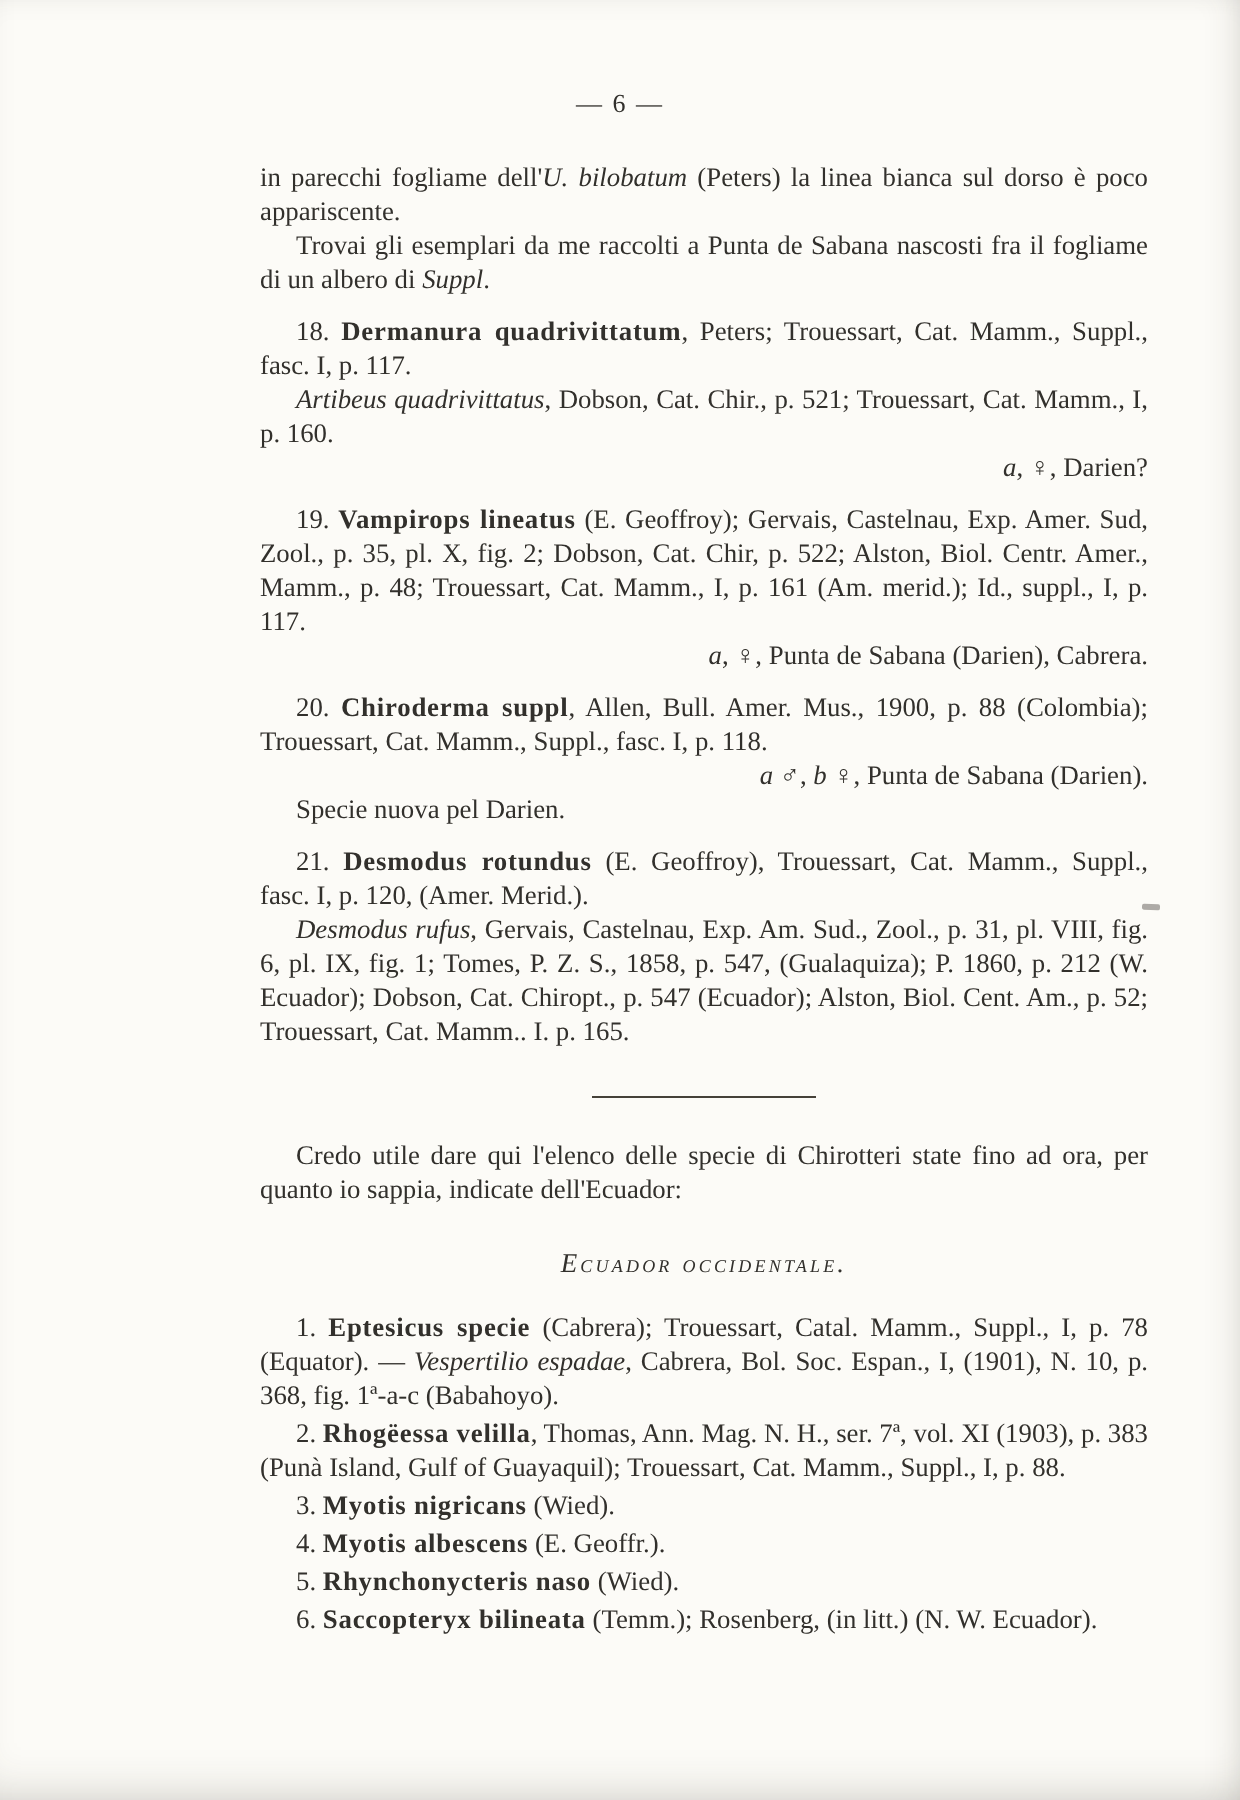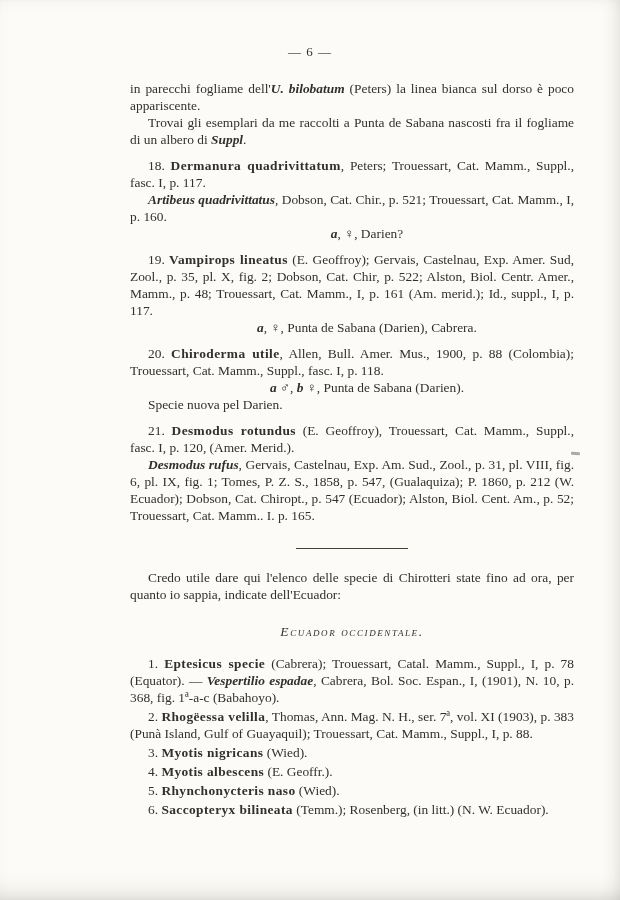--- a/index.html
+++ b/index.html
@@ -8,24 +8,24 @@
     background:#fcfbf7;color:#32302c;overflow:hidden;
     font-family:"Liberation Serif","DejaVu Serif",serif;
     box-shadow:inset -14px 0 20px -16px rgba(60,55,45,.20),
                inset 0 -18px 24px -18px rgba(60,55,45,.25),
                inset 0 10px 16px -14px rgba(60,55,45,.10);
   }
   .pageno{padding-top:44px;text-align:center;font-size:13px;letter-spacing:1px;}
   .text{margin:20px 46px 0 130px;font-size:13.4px;line-height:1.27;}
   .p{margin:0;text-align:justify;text-indent:18px;}
   .noindent{text-indent:0;}
-  .sub{text-indent:30px;text-align:center;}
+  .sub{text-indent:30px;text-align:right;}
   .entry{margin-top:9px;}
   .item{margin-top:2px;}
-  .it{font-style:italic;font-weight:bold;}
+  .it{font-style:italic;}
   .b{font-weight:bold;letter-spacing:.4px;}
   .sep{width:112px;border:0;border-top:1.5px solid #454139;margin:24px auto 20px;}
   .sect{text-align:center;font-variant:small-caps;letter-spacing:1.6px;
         margin:20px 0 14px;font-size:13.5px;text-indent:0;font-style:italic;}
   .mark{position:absolute;right:40px;top:452px;width:9px;height:3px;
         background:rgba(45,40,33,.38);border-radius:1px;transform:rotate(3deg);}
 </style>
 </head>
 <body>
 
@@ -42,21 +42,21 @@
     <p class="p entry"><span>18. </span><span class="b">Dermanura quadrivittatum</span><span>, Peters; Trouessart, Cat. Mamm., Suppl., fasc. I, p. 117.</span></p>
 
     <p class="p"><span class="it">Artibeus quadrivittatus</span><span>, Dobson, Cat. Chir., p. 521; Trouessart, Cat. Mamm., I, p. 160.</span></p>
 
     <p class="p sub"><span class="it">a</span><span>, ♀, Darien?</span></p>
 
     <p class="p entry"><span>19. </span><span class="b">Vampirops lineatus</span><span> (E. Geoffroy); Gervais, Castelnau, Exp. Amer. Sud, Zool., p. 35, pl. X, fig. 2; Dobson, Cat. Chir, p. 522; Alston, Biol. Centr. Amer., Mamm., p. 48; Trouessart, Cat. Mamm., I, p. 161 (Am. merid.); Id., suppl., I, p. 117.</span></p>
 
     <p class="p sub"><span class="it">a</span><span>, ♀, Punta de Sabana (Darien), Cabrera.</span></p>
 
-    <p class="p entry"><span>20. </span><span class="b">Chiroderma utile</span><span>, Allen, Bull. Amer. Mus., 1900, p. 88 (Colombia); Trouessart, Cat. Mamm., Suppl., fasc. I, p. 118.</span></p>
+    <p class="p entry"><span>20. </span><span class="b">Chiroderma suppl</span><span>, Allen, Bull. Amer. Mus., 1900, p. 88 (Colombia); Trouessart, Cat. Mamm., Suppl., fasc. I, p. 118.</span></p>
 
     <p class="p sub"><span class="it">a</span><span> ♂, </span><span class="it">b</span><span> ♀, Punta de Sabana (Darien).</span></p>
 
     <p class="p"><span>Specie nuova pel Darien.</span></p>
 
     <p class="p entry"><span>21. </span><span class="b">Desmodus rotundus</span><span> (E. Geoffroy), Trouessart, Cat. Mamm., Suppl., fasc. I, p. 120, (Amer. Merid.).</span></p>
 
     <p class="p"><span class="it">Desmodus rufus</span><span>, Gervais, Castelnau, Exp. Am. Sud., Zool., p. 31, pl. VIII, fig. 6, pl. IX, fig. 1; Tomes, P. Z. S., 1858, p. 547, (Gualaquiza); P. 1860, p. 212 (W. Ecuador); Dobson, Cat. Chiropt., p. 547 (Ecuador); Alston, Biol. Cent. Am., p. 52; Trouessart, Cat. Mamm.. I. p. 165.</span></p>
 
 

